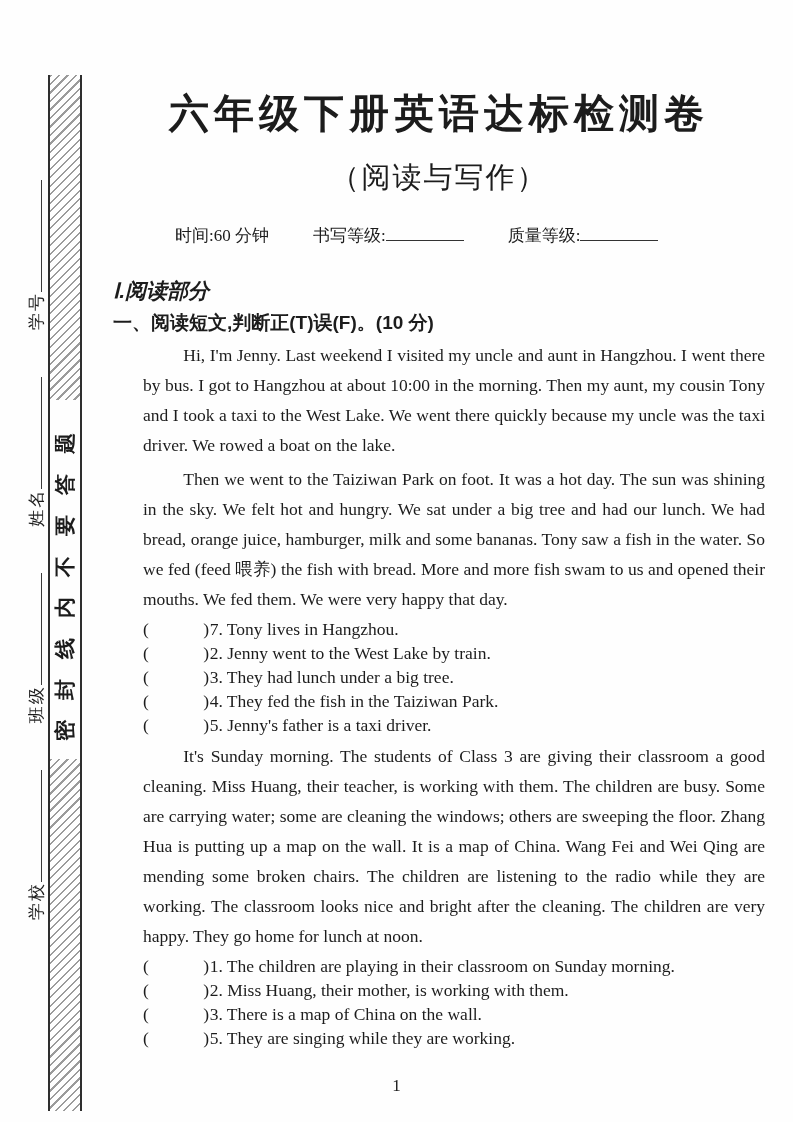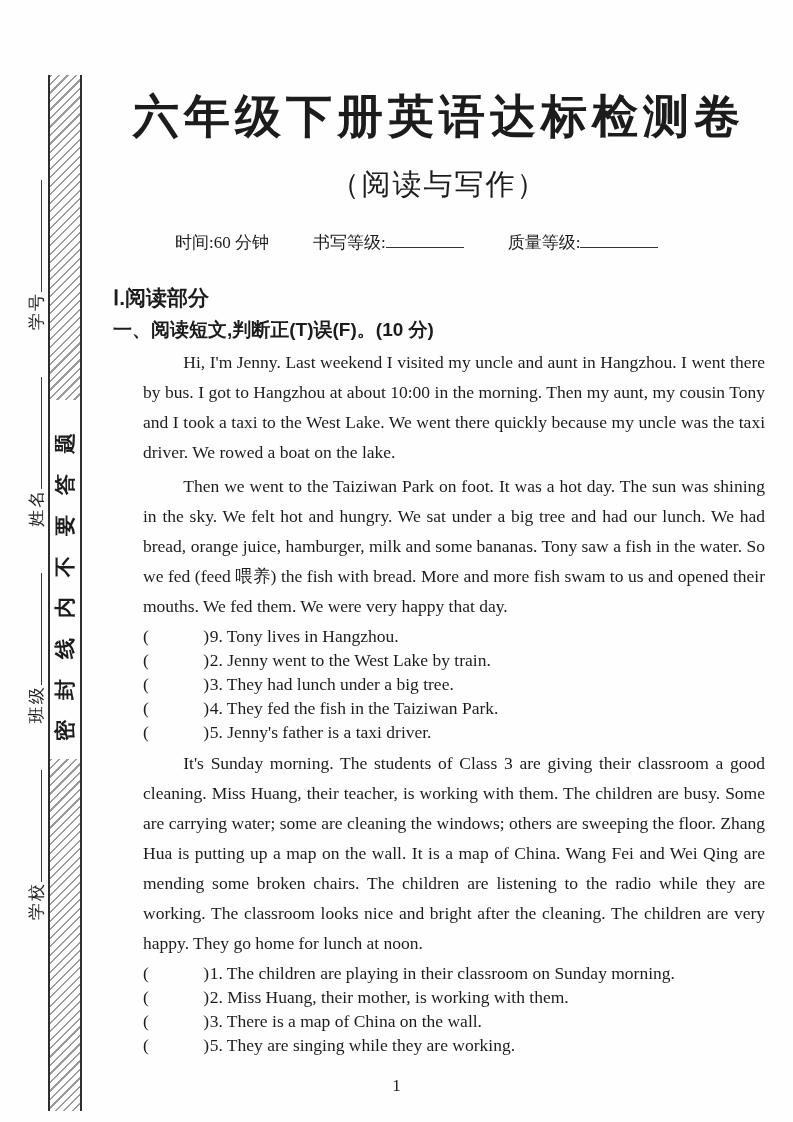--- a/index.html
+++ b/index.html
@@ -56,21 +56,21 @@
     letter-spacing: 20px;
     white-space: nowrap;
   }
 
   
   .content { position: absolute; left: 113px; top: 0; width: 652px; }
   .title {
     margin: 90px 0 0 0;
     text-align: center;
     font-family: "Liberation Sans", sans-serif;
-    font-size: 46px; font-weight: 800;
+    font-size: 40px; font-weight: 800;
     letter-spacing: 5px;
     line-height: 1.15;
   }
   .subtitle {
     margin: 22px 0 0 0;
     text-align: center;
     font-family: "Liberation Sans", sans-serif;
     font-size: 29px; font-weight: 400;
     letter-spacing: 2px;
   }
@@ -82,21 +82,21 @@
   }
   .meta-item { display: inline-flex; align-items: baseline; }
   .blank {
     display: inline-block;
     width: 78px; height: 15px;
     border-bottom: 1.2px solid #333;
   }
   .sec-head {
     margin-top: 30px;
     font-family: "Liberation Sans", sans-serif;
-    font-size: 21px; font-weight: 700;
+    font-size: 21px; font-weight: 700; font-style: italic;
   }
   .task-head {
     margin-top: 5px;
     font-family: "Liberation Sans", sans-serif;
     font-size: 19px; font-weight: 700;
   }
   .para {
     margin: 4px 0 0 0;
     padding-left: 30px;
     text-align: justify;
@@ -168,21 +168,21 @@
     </div>
 
     <div class="sec-head">Ⅰ.阅读部分</div>
 
     <div class="task-head">一、阅读短文,判断正(T)误(F)。(10 分)</div>
     <p class="para">Hi, I'm Jenny. Last weekend I visited my uncle and aunt in Hangzhou. I went there by bus. I got to Hangzhou at about 10:00 in the morning. Then my aunt, my cousin Tony and I took a taxi to the West Lake. We went there quickly because my uncle was the taxi driver. We rowed a boat on the lake.</p>
     <p class="para">Then we went to the Taiziwan Park on foot. It was a hot day. The sun was shining in the sky. We felt hot and hungry. We sat under a big tree and had our lunch. We had bread, orange juice, hamburger, milk and some bananas. Tony saw a fish in the water. So we fed (feed 喂养) the fish with bread. More and more fish swam to us and opened their mouths. We fed them. We were very happy that day.</p>
 
     <div class="q-block">
       <div class="q-row">
-        <span class="q-paren">(　　　)</span><span class="q-text">9. Tony lives in Hangzhou.</span>
+        <span class="q-paren">(　　　)</span><span class="q-text">7. Tony lives in Hangzhou.</span>
       </div>
       <div class="q-row">
         <span class="q-paren">(　　　)</span><span class="q-text">2. Jenny went to the West Lake by train.</span>
       </div>
       <div class="q-row">
         <span class="q-paren">(　　　)</span><span class="q-text">3. They had lunch under a big tree.</span>
       </div>
       <div class="q-row">
         <span class="q-paren">(　　　)</span><span class="q-text">4. They fed the fish in the Taiziwan Park.</span>
       </div>

